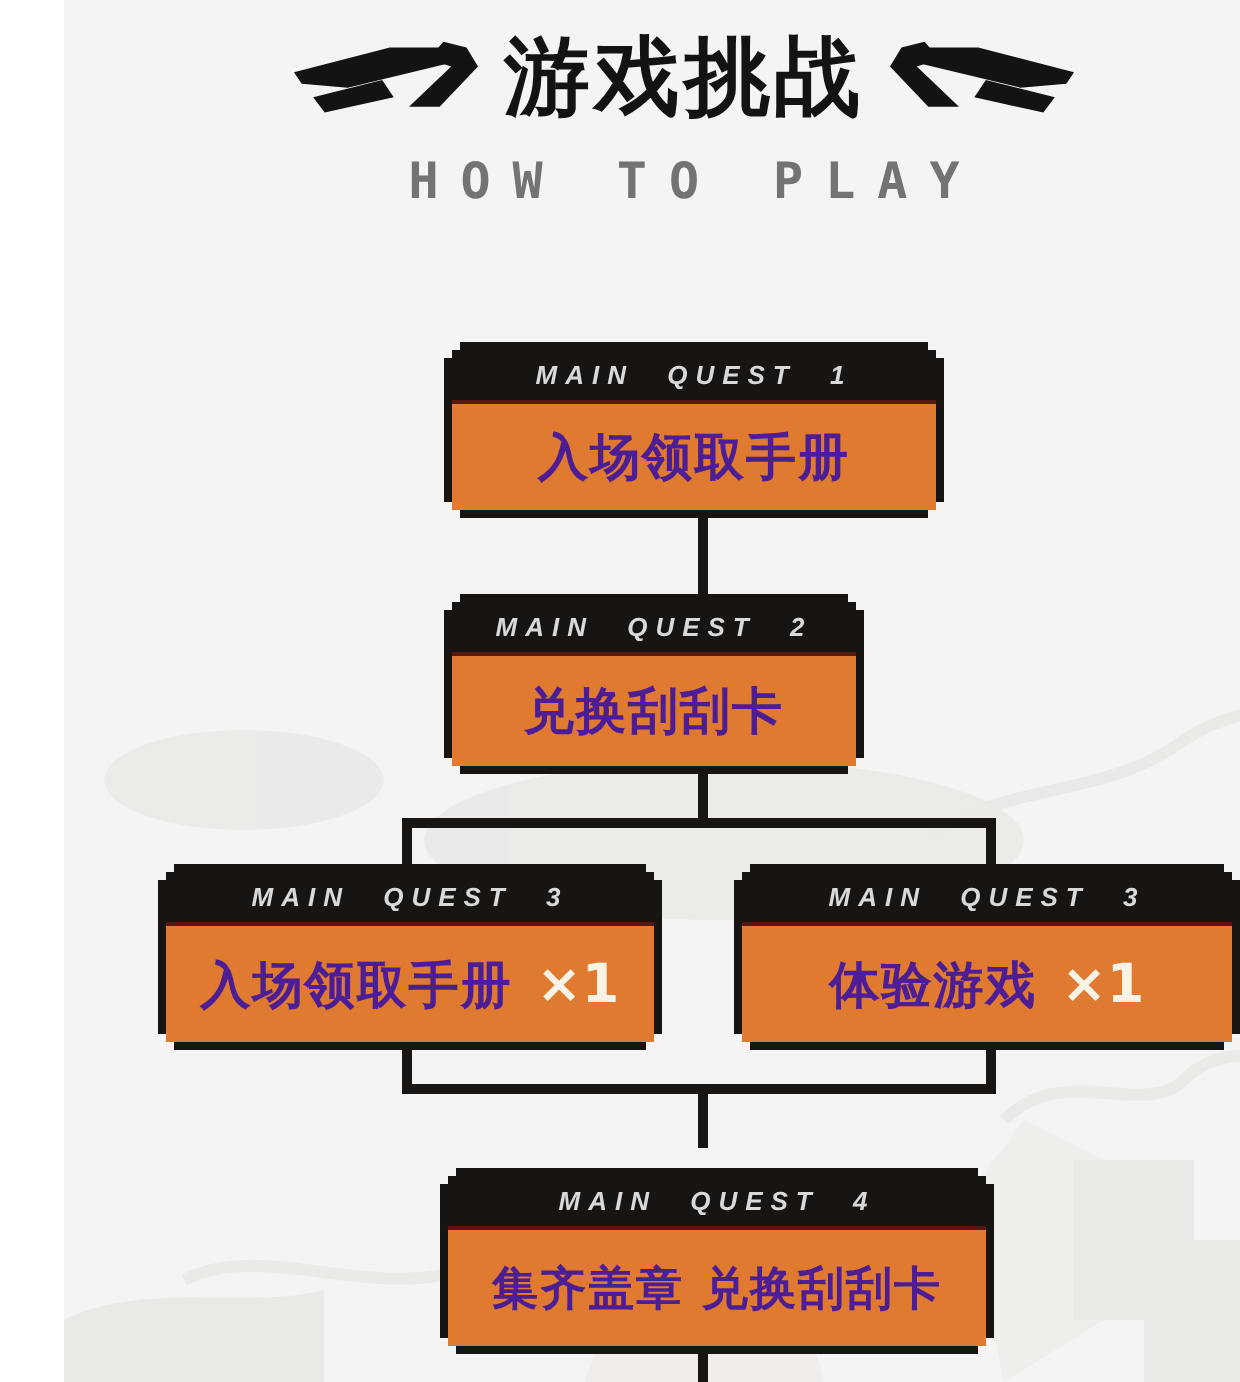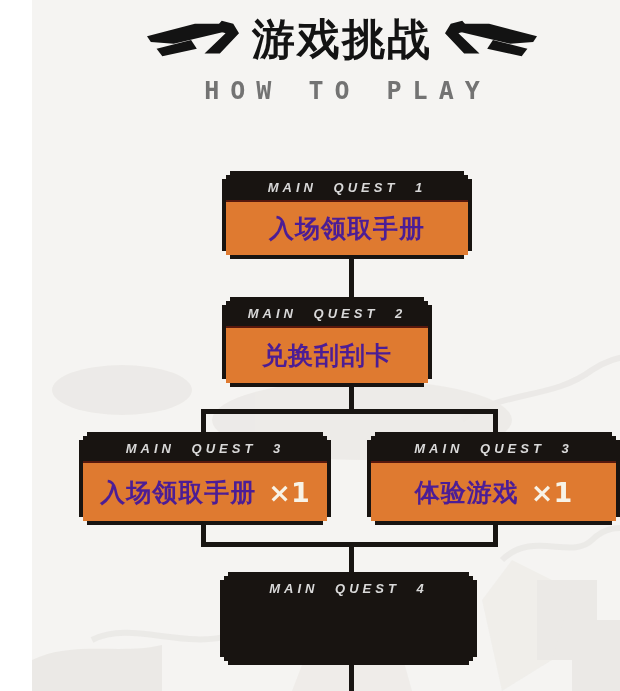--- a/index.html
+++ b/index.html
@@ -150,17 +150,20 @@
   </div>
 
   <div class="quest-box" style="left:335px;top:432px;width:253px;height:93px;">
     <div class="quest-header">MAIN QUEST 3</div>
     <div class="quest-body">
       <span class="quest-title">体验游戏</span>
       <span class="quest-count">×1</span>
     </div>
   </div>
 
-  <div class="quest-box small-text" style="left:188px;top:572px;width:257px;height:93px;">
+  <div class="quest-box small-text" style="left:188px;top:584px;width:277px;height:93px;">
     <div class="quest-header">MAIN QUEST 4</div>
+    <div class="quest-body">
+      <span class="quest-title">集齐盖章 兑换刮刮卡</span>
+    </div>
   </div>
 
 </div>
 
 </body></html>

